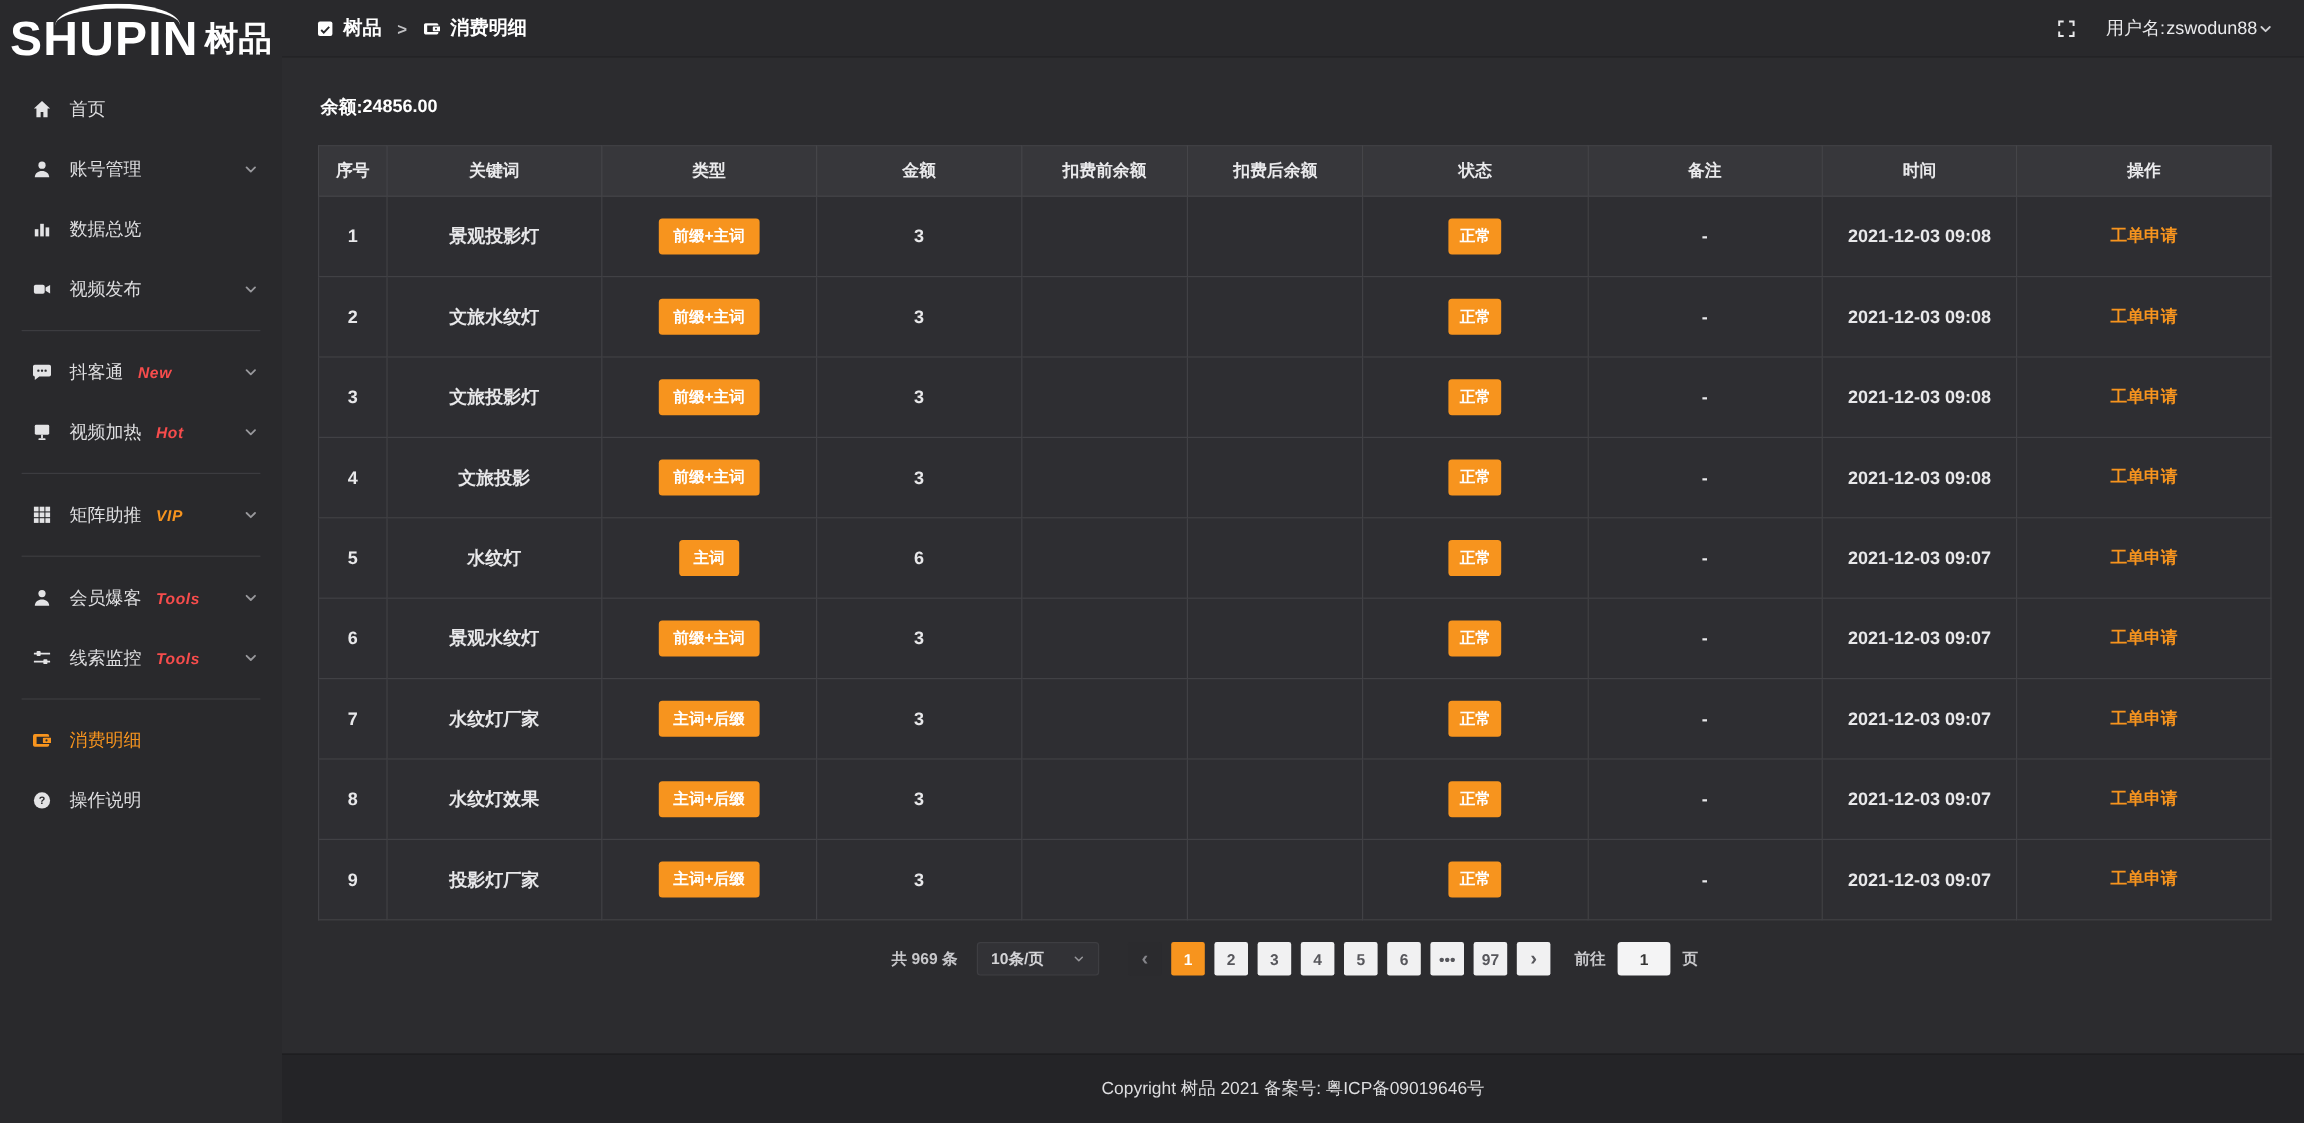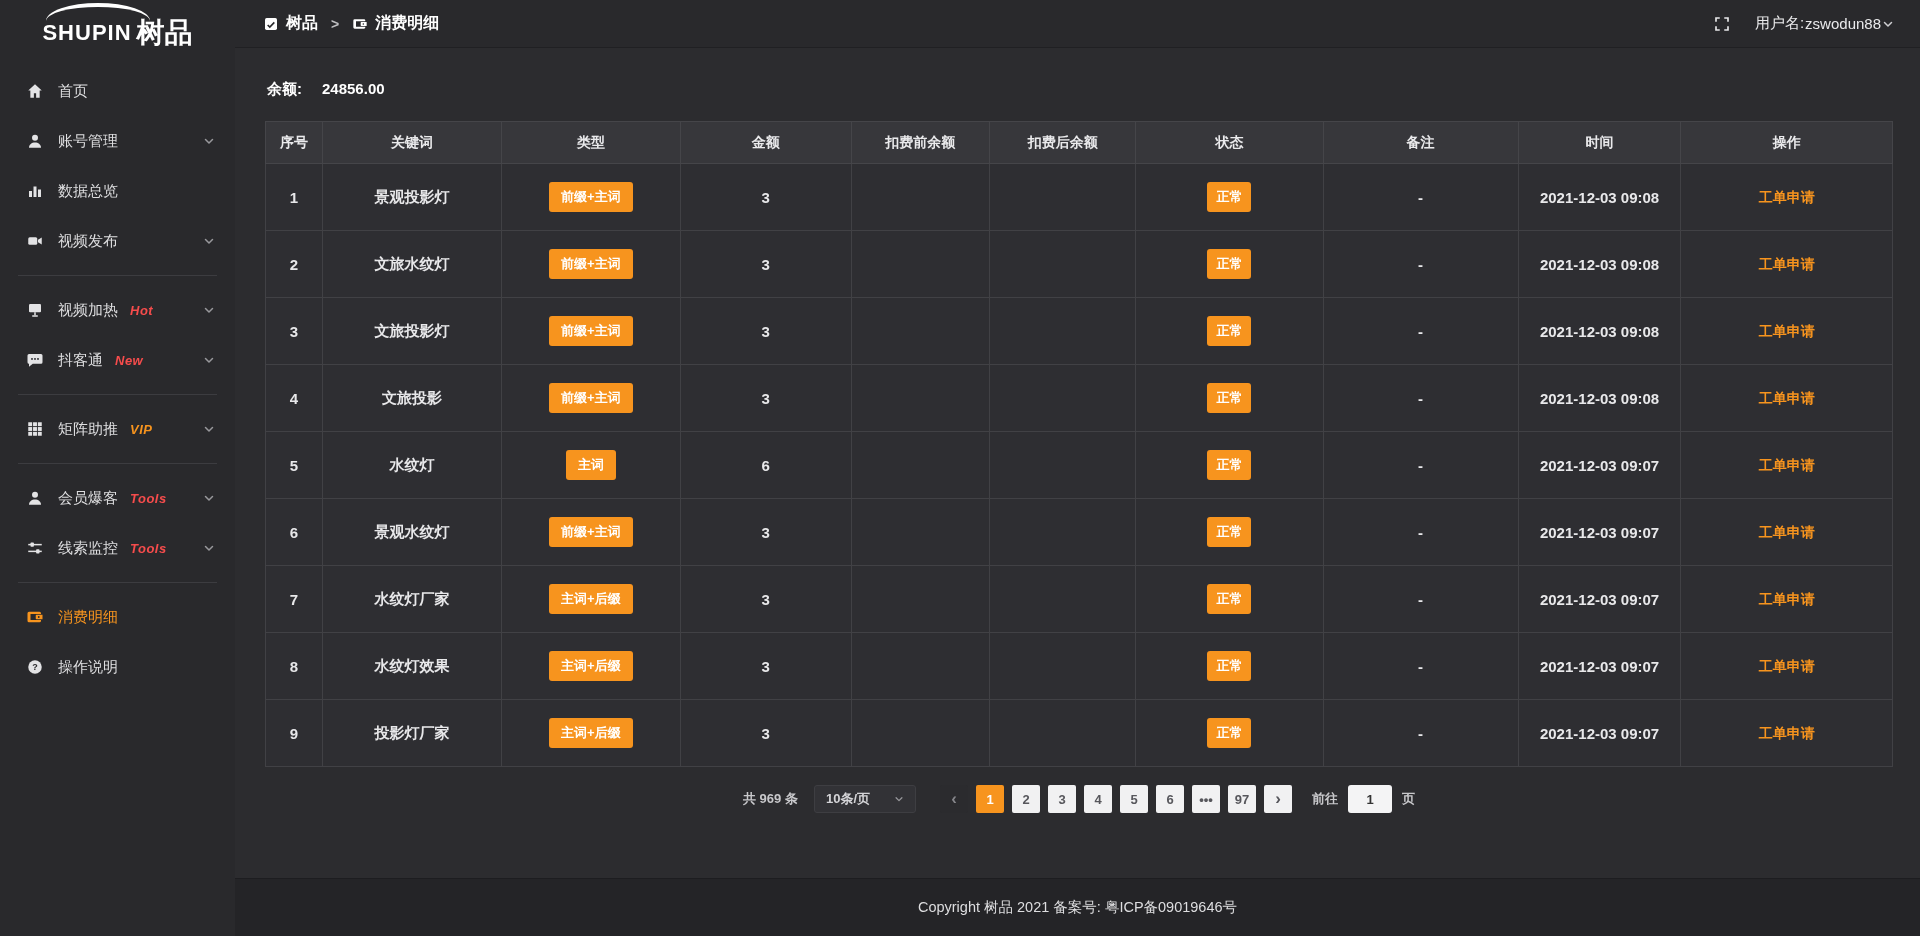--- a/index.html
+++ b/index.html
@@ -4,21 +4,21 @@
 <style>
   * { margin:0; padding:0; box-sizing:border-box; }
   html,body { width:1920px; height:936px; overflow:hidden; }
   body { display:flex; background:#2c2c2f; font-family:"Liberation Sans","DejaVu Sans",sans-serif; }
   svg { width:100%; height:100%; display:block; }
 
   
   .sidebar { width:235px; min-width:235px; background:#29292c; height:100%; }
   .logo { height:66px; display:flex; align-items:center; justify-content:center; position:relative; color:#fff; }
   .logo-arc { position:absolute; top:3px; left:46px; width:104px; height:36px; border-top:4px solid #fff; border-radius:50%; }
-  .logo-en { font-size:22px; font-weight:900; letter-spacing:1px; }
+  .logo-en { font-size:40px; font-weight:900; letter-spacing:1px; }
   .logo-cn { font-size:28px; font-weight:900; margin-left:5px; }
   .side-item { height:50px; display:flex; align-items:center; padding:0 20px 0 26px; color:#dedee0; font-size:15px; cursor:pointer; }
   .s-icon { width:18px; height:18px; margin-right:14px; color:#e3e3e5; flex:none; }
   .s-tag { font-style:italic; font-weight:bold; font-size:13px; margin-left:12px; letter-spacing:.5px; }
   .s-chev { margin-left:auto; width:12px; height:12px; color:#98989c; flex:none; }
   .side-item.active, .side-item.active .s-icon { color:#f7941e; }
   .side-divider { height:1px; background:#3c3c40; margin:9px 18px; }
 
   
   .main-col { flex:1; display:flex; flex-direction:column; height:100%; }
@@ -26,21 +26,21 @@
   .breadcrumb { display:flex; align-items:center; color:#fff; font-size:16px; font-weight:bold; }
   .crumb { display:flex; align-items:center; gap:7px; cursor:pointer; }
   .c-icon { width:16px; height:16px; color:#fff; }
   .sep { margin:0 13px; color:#c0c0c3; font-size:14px; font-weight:bold; }
   .header-right { display:flex; align-items:center; color:#eaeaec; font-size:15px; }
   .fullscreen-btn { width:18px; height:18px; margin-right:24px; color:#e8e8ea; cursor:pointer; }
   .user-chip { display:flex; align-items:center; gap:1px; cursor:pointer; }
   .u-chev { width:12px; height:12px; color:#cfcfd2; }
 
   .content { flex:1; background:#2c2c2f; padding:26px 27px 0 30px; overflow:hidden; }
-  .balance { color:#fff; font-size:15px; font-weight:bold; margin:6px 0 22px 2px; display:flex; gap:20px; }
+  .balance { color:#fff; font-size:15px; font-weight:bold; margin:6px 0 22px 2px; display:flex; gap:0; }
 
   
   table { width:100%; border-collapse:collapse; table-layout:fixed; }
   thead th { background:#37373b; height:42px; color:#eaeaec; font-size:14px; font-weight:bold; border:1px solid #454549; }
   tbody td { background:#2e2e32; height:67px; text-align:center; vertical-align:middle; color:#e8e8ea; font-size:15px; font-weight:600; border:1px solid #414145; }
   .badge { display:inline-block; background:#f7941e; color:#fff; font-size:13px; font-weight:600; padding:6px 12px; border-radius:3px; }
   .badge.status { padding:6px 9px; }
   .action-link { color:#f7941e; font-size:14px; font-weight:600; cursor:pointer; }
   .redacted { width:64px; height:20px; margin:0 auto; border-radius:2px; filter:blur(1.3px); opacity:.85;
     background:repeating-linear-gradient(90deg,#85858b 0 12px,#9b9ba1 12px 24px,#76767c 24px 36px),
@@ -116,44 +116,44 @@
         <span class="s-chev">
           <svg viewBox="0 0 24 24" fill="none" stroke="currentColor" stroke-width="3" stroke-linecap="round" stroke-linejoin="round">
             <path d="M5 9l7 7 7-7"></path>
           </svg>
         </span>
       </div>
       <div class="side-divider"></div>
       <div class="side-item">
         <span class="s-icon">
           <svg viewBox="0 0 24 24">
-            <rect x="4" y="4" width="16" height="11" rx="1.5" fill="currentColor"></rect>
-            <rect x="11" y="15" width="2" height="4" fill="currentColor"></rect>
-            <rect x="8" y="19" width="8" height="2" rx="1" fill="currentColor"></rect>
-          </svg>
-        </span>
-        <span class="s-label">视频加热</span>
-        <i class="s-tag" style="color:#f64c4c">Hot</i>
-        <span class="s-chev">
-          <svg viewBox="0 0 24 24" fill="none" stroke="currentColor" stroke-width="3" stroke-linecap="round" stroke-linejoin="round">
-            <path d="M5 9l7 7 7-7"></path>
-          </svg>
-        </span>
-      </div>
-      <div class="side-item">
-        <span class="s-icon">
-          <svg viewBox="0 0 24 24">
             <path fill="currentColor" d="M4 4h16a2 2 0 0 1 2 2v9a2 2 0 0 1-2 2H9l-5 4v-4a2 2 0 0 1-2-2V6a2 2 0 0 1 2-2z"></path>
             <circle cx="8" cy="10.5" r="1.3" fill="#29292c"></circle>
             <circle cx="12" cy="10.5" r="1.3" fill="#29292c"></circle>
             <circle cx="16" cy="10.5" r="1.3" fill="#29292c"></circle>
           </svg>
         </span>
         <span class="s-label">抖客通</span>
         <i class="s-tag" style="color:#f64c4c">New</i>
+        <span class="s-chev">
+          <svg viewBox="0 0 24 24" fill="none" stroke="currentColor" stroke-width="3" stroke-linecap="round" stroke-linejoin="round">
+            <path d="M5 9l7 7 7-7"></path>
+          </svg>
+        </span>
+      </div>
+      <div class="side-item">
+        <span class="s-icon">
+          <svg viewBox="0 0 24 24">
+            <rect x="4" y="4" width="16" height="11" rx="1.5" fill="currentColor"></rect>
+            <rect x="11" y="15" width="2" height="4" fill="currentColor"></rect>
+            <rect x="8" y="19" width="8" height="2" rx="1" fill="currentColor"></rect>
+          </svg>
+        </span>
+        <span class="s-label">视频加热</span>
+        <i class="s-tag" style="color:#f64c4c">Hot</i>
         <span class="s-chev">
           <svg viewBox="0 0 24 24" fill="none" stroke="currentColor" stroke-width="3" stroke-linecap="round" stroke-linejoin="round">
             <path d="M5 9l7 7 7-7"></path>
           </svg>
         </span>
       </div>
       <div class="side-divider"></div>
       <div class="side-item">
         <span class="s-icon">
           <svg viewBox="0 0 24 24">

